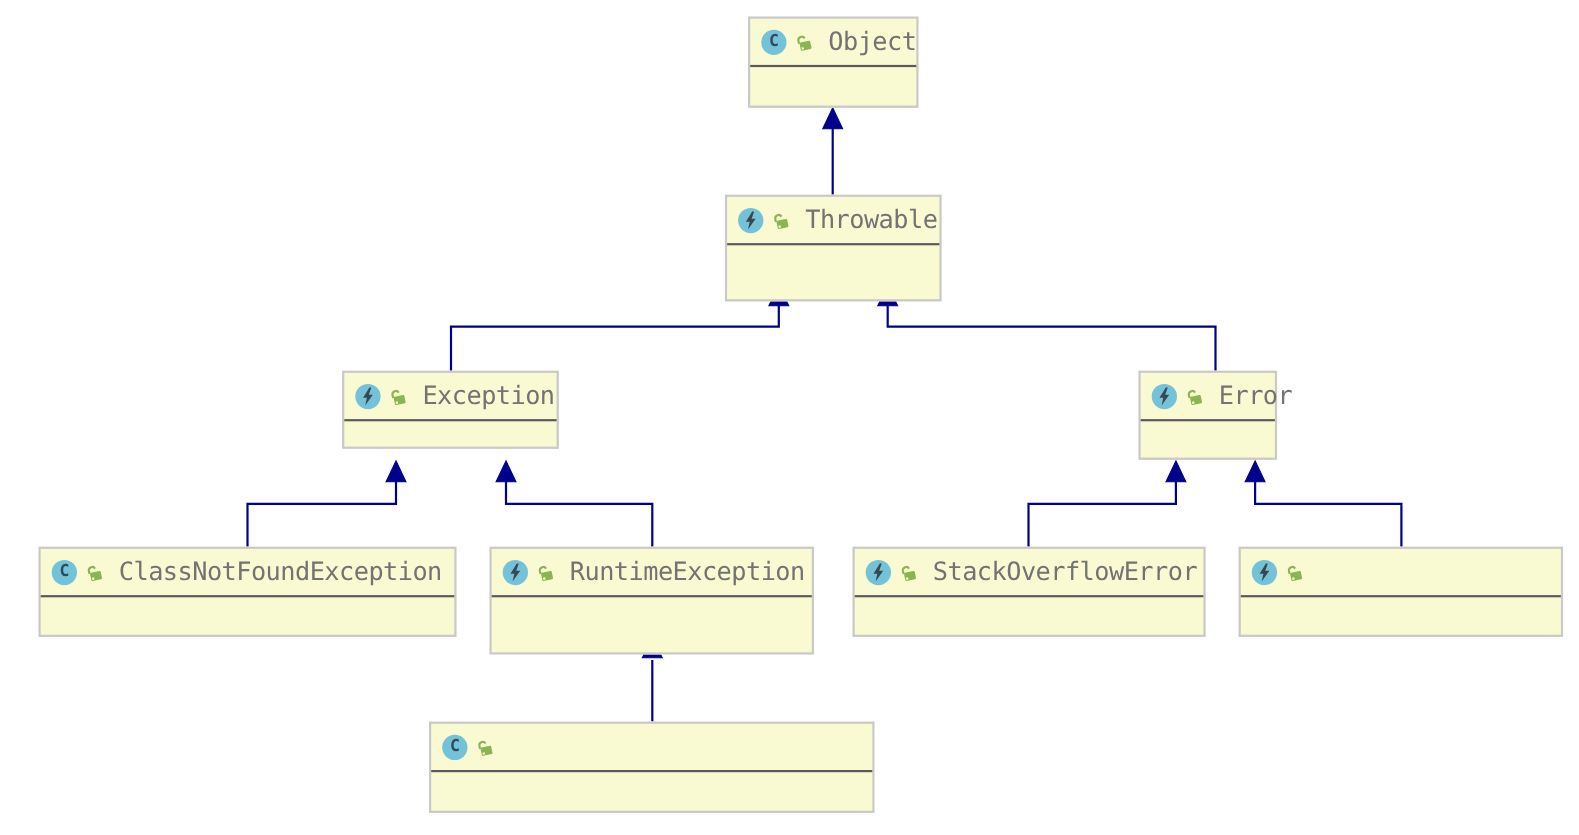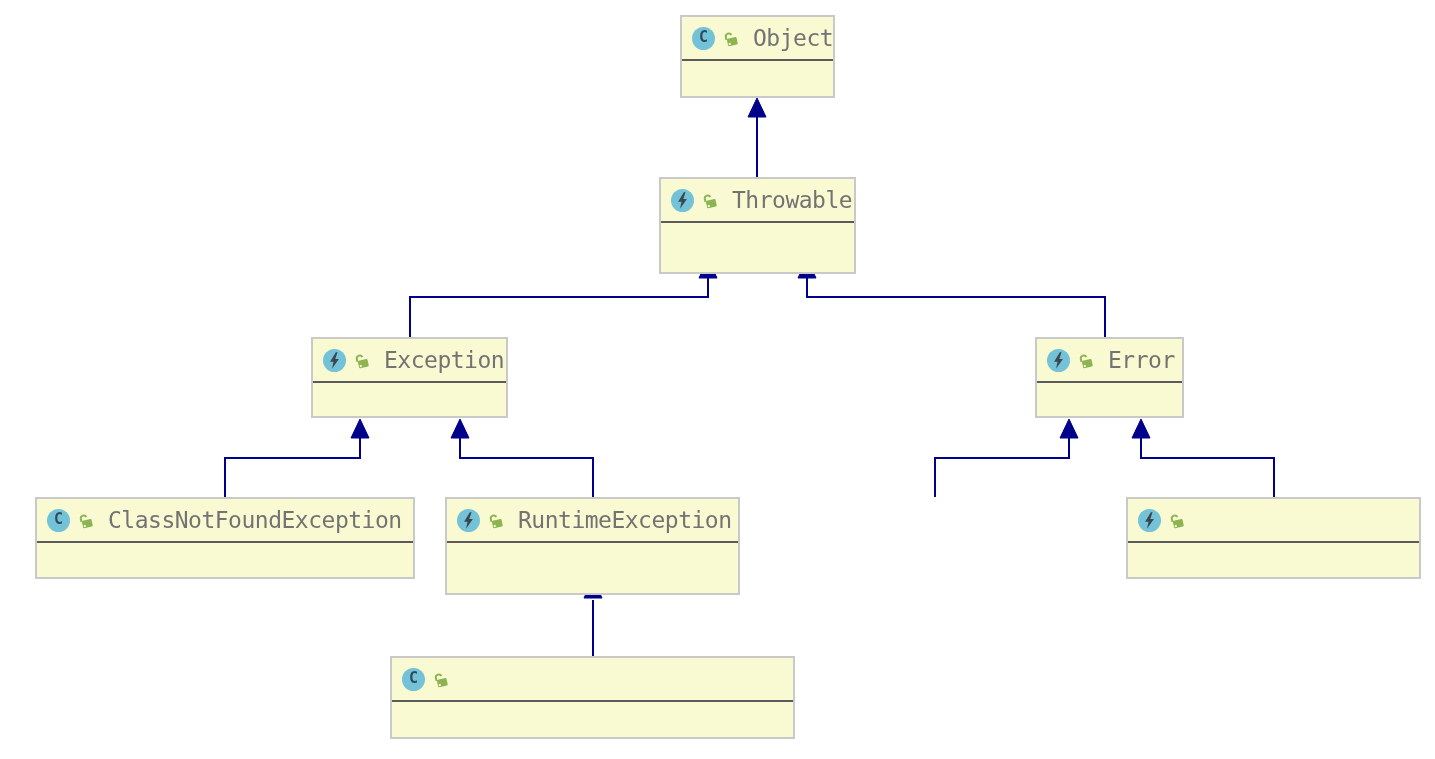--- a/index.html
+++ b/index.html
@@ -156,42 +156,42 @@
               <rect x="5.5" y="10" width="11" height="8.5" rx="1.2" stroke="none"></rect>
               <rect x="6.6" y="15.2" width="2.2" height="2.2" fill="#FAFAD2" stroke="none"></rect>
             </g>
           </svg>
         </span>
       <span class="lbl">Throwable</span>
     </div>
     <div class="bdy"></div>
   </div>
 
-  <div class="node" style="left:311px;top:337px;width:197px;height:81px">
+  <div class="node" style="left:311px;top:337px;width:197px;height:71px">
     <div class="hdr">
       <span class="badge">
           <svg width="23" height="23" viewBox="0 0 24 24">
             <path d="M13.4 3.5 L7.4 13.2 L11 13.2 L9.4 20.5 L16.6 10.4 L12.8 10.4 L15.2 3.5 Z" fill="#3A4750"></path>
           </svg>
         </span>
       <span class="lock">
           <svg width="18" height="18" viewBox="0 0 20 20">
             <g transform="rotate(-12 10 12)" fill="#8CB453" stroke="#8CB453">
               <path d="M5 11 L5 7.6 A3.4 3.4 0 0 1 11.6 6.8" fill="none" stroke-width="2.2"></path>
               <rect x="5.5" y="10" width="11" height="8.5" rx="1.2" stroke="none"></rect>
               <rect x="6.6" y="15.2" width="2.2" height="2.2" fill="#FAFAD2" stroke="none"></rect>
             </g>
           </svg>
         </span>
       <span class="lbl">Exception</span>
     </div>
     <div class="bdy"></div>
   </div>
 
-  <div class="node" style="left:1035px;top:337px;width:149px;height:81px">
+  <div class="node" style="left:1035px;top:337px;width:126px;height:81px">
     <div class="hdr">
       <span class="badge">
           <svg width="23" height="23" viewBox="0 0 24 24">
             <path d="M13.4 3.5 L7.4 13.2 L11 13.2 L9.4 20.5 L16.6 10.4 L12.8 10.4 L15.2 3.5 Z" fill="#3A4750"></path>
           </svg>
         </span>
       <span class="lock">
           <svg width="18" height="18" viewBox="0 0 20 20">
             <g transform="rotate(-12 10 12)" fill="#8CB453" stroke="#8CB453">
               <path d="M5 11 L5 7.6 A3.4 3.4 0 0 1 11.6 6.8" fill="none" stroke-width="2.2"></path>
@@ -238,20 +238,40 @@
               <rect x="5.5" y="10" width="11" height="8.5" rx="1.2" stroke="none"></rect>
               <rect x="6.6" y="15.2" width="2.2" height="2.2" fill="#FAFAD2" stroke="none"></rect>
             </g>
           </svg>
         </span>
       <span class="lbl">RuntimeException</span>
     </div>
     <div class="bdy"></div>
   </div>
 
+  <div class="node" style="left:775px;top:497px;width:321px;height:82px">
+    <div class="hdr">
+      <span class="badge">
+          <svg width="23" height="23" viewBox="0 0 24 24">
+            <path d="M13.4 3.5 L7.4 13.2 L11 13.2 L9.4 20.5 L16.6 10.4 L12.8 10.4 L15.2 3.5 Z" fill="#3A4750"></path>
+          </svg>
+        </span>
+      <span class="lock">
+          <svg width="18" height="18" viewBox="0 0 20 20">
+            <g transform="rotate(-12 10 12)" fill="#8CB453" stroke="#8CB453">
+              <path d="M5 11 L5 7.6 A3.4 3.4 0 0 1 11.6 6.8" fill="none" stroke-width="2.2"></path>
+              <rect x="5.5" y="10" width="11" height="8.5" rx="1.2" stroke="none"></rect>
+              <rect x="6.6" y="15.2" width="2.2" height="2.2" fill="#FAFAD2" stroke="none"></rect>
+            </g>
+          </svg>
+        </span>
+      <span class="lbl">StackOverflowError</span>
+    </div>
+    <div class="bdy"></div>
+  </div>
 
   <div class="node" style="left:1126px;top:497px;width:295px;height:82px">
     <div class="hdr">
       <span class="badge">
           <svg width="23" height="23" viewBox="0 0 24 24">
             <path d="M13.4 3.5 L7.4 13.2 L11 13.2 L9.4 20.5 L16.6 10.4 L12.8 10.4 L15.2 3.5 Z" fill="#3A4750"></path>
           </svg>
         </span>
       <span class="lock">
           <svg width="18" height="18" viewBox="0 0 20 20">

